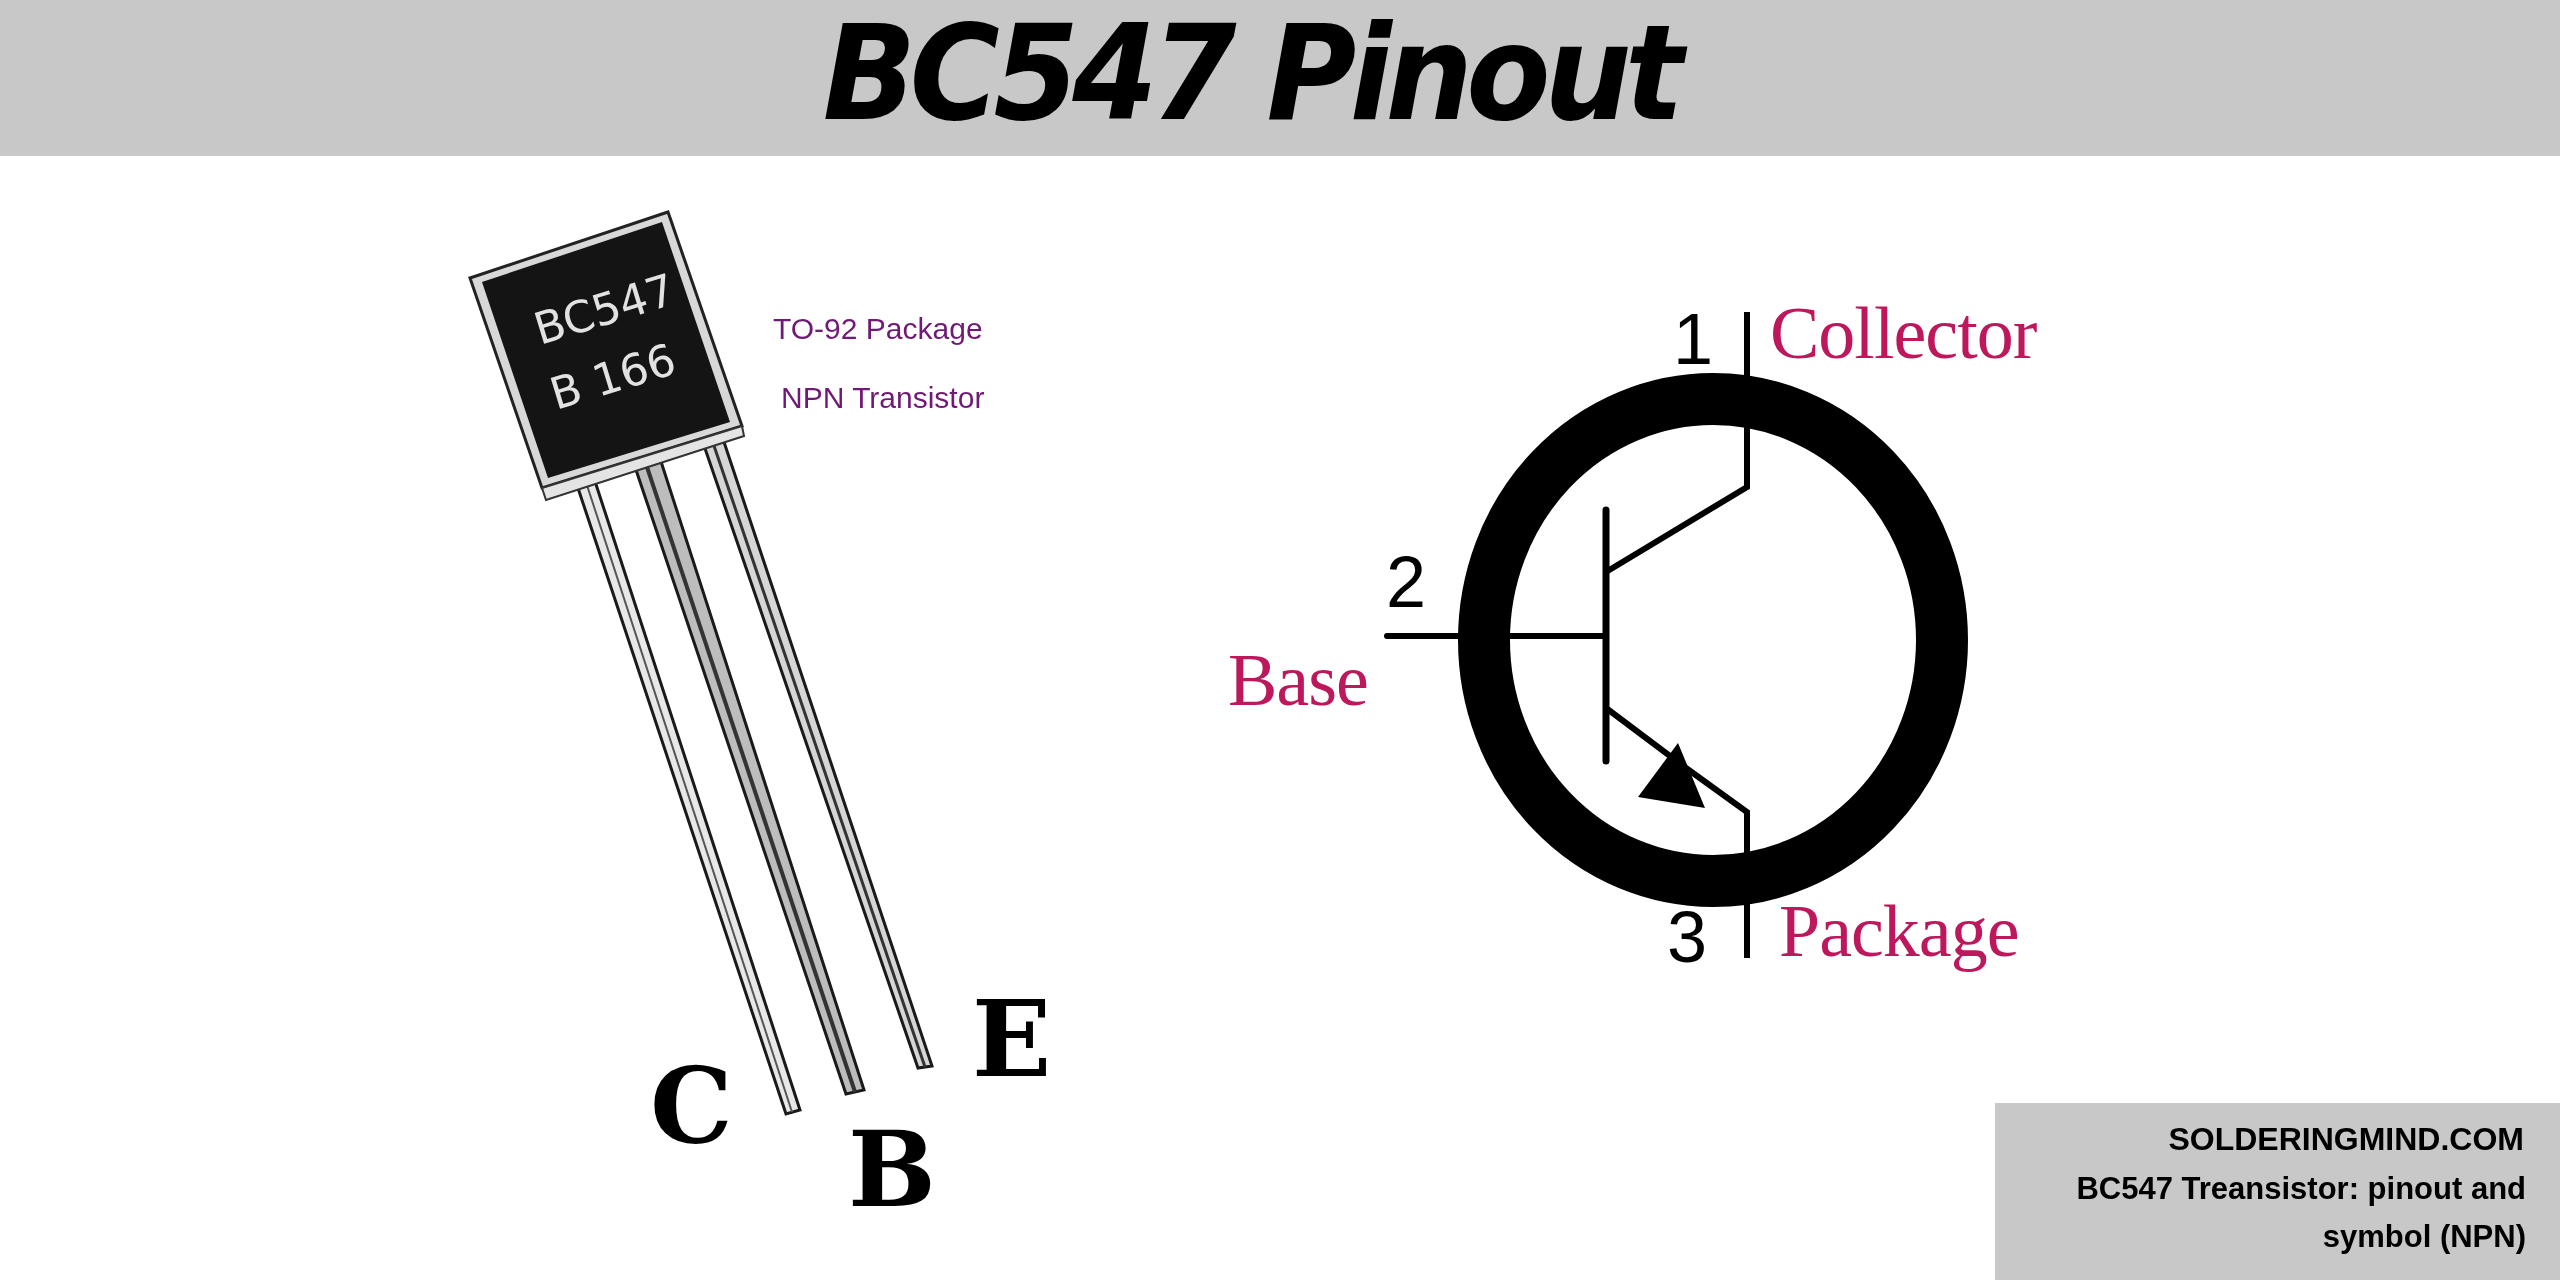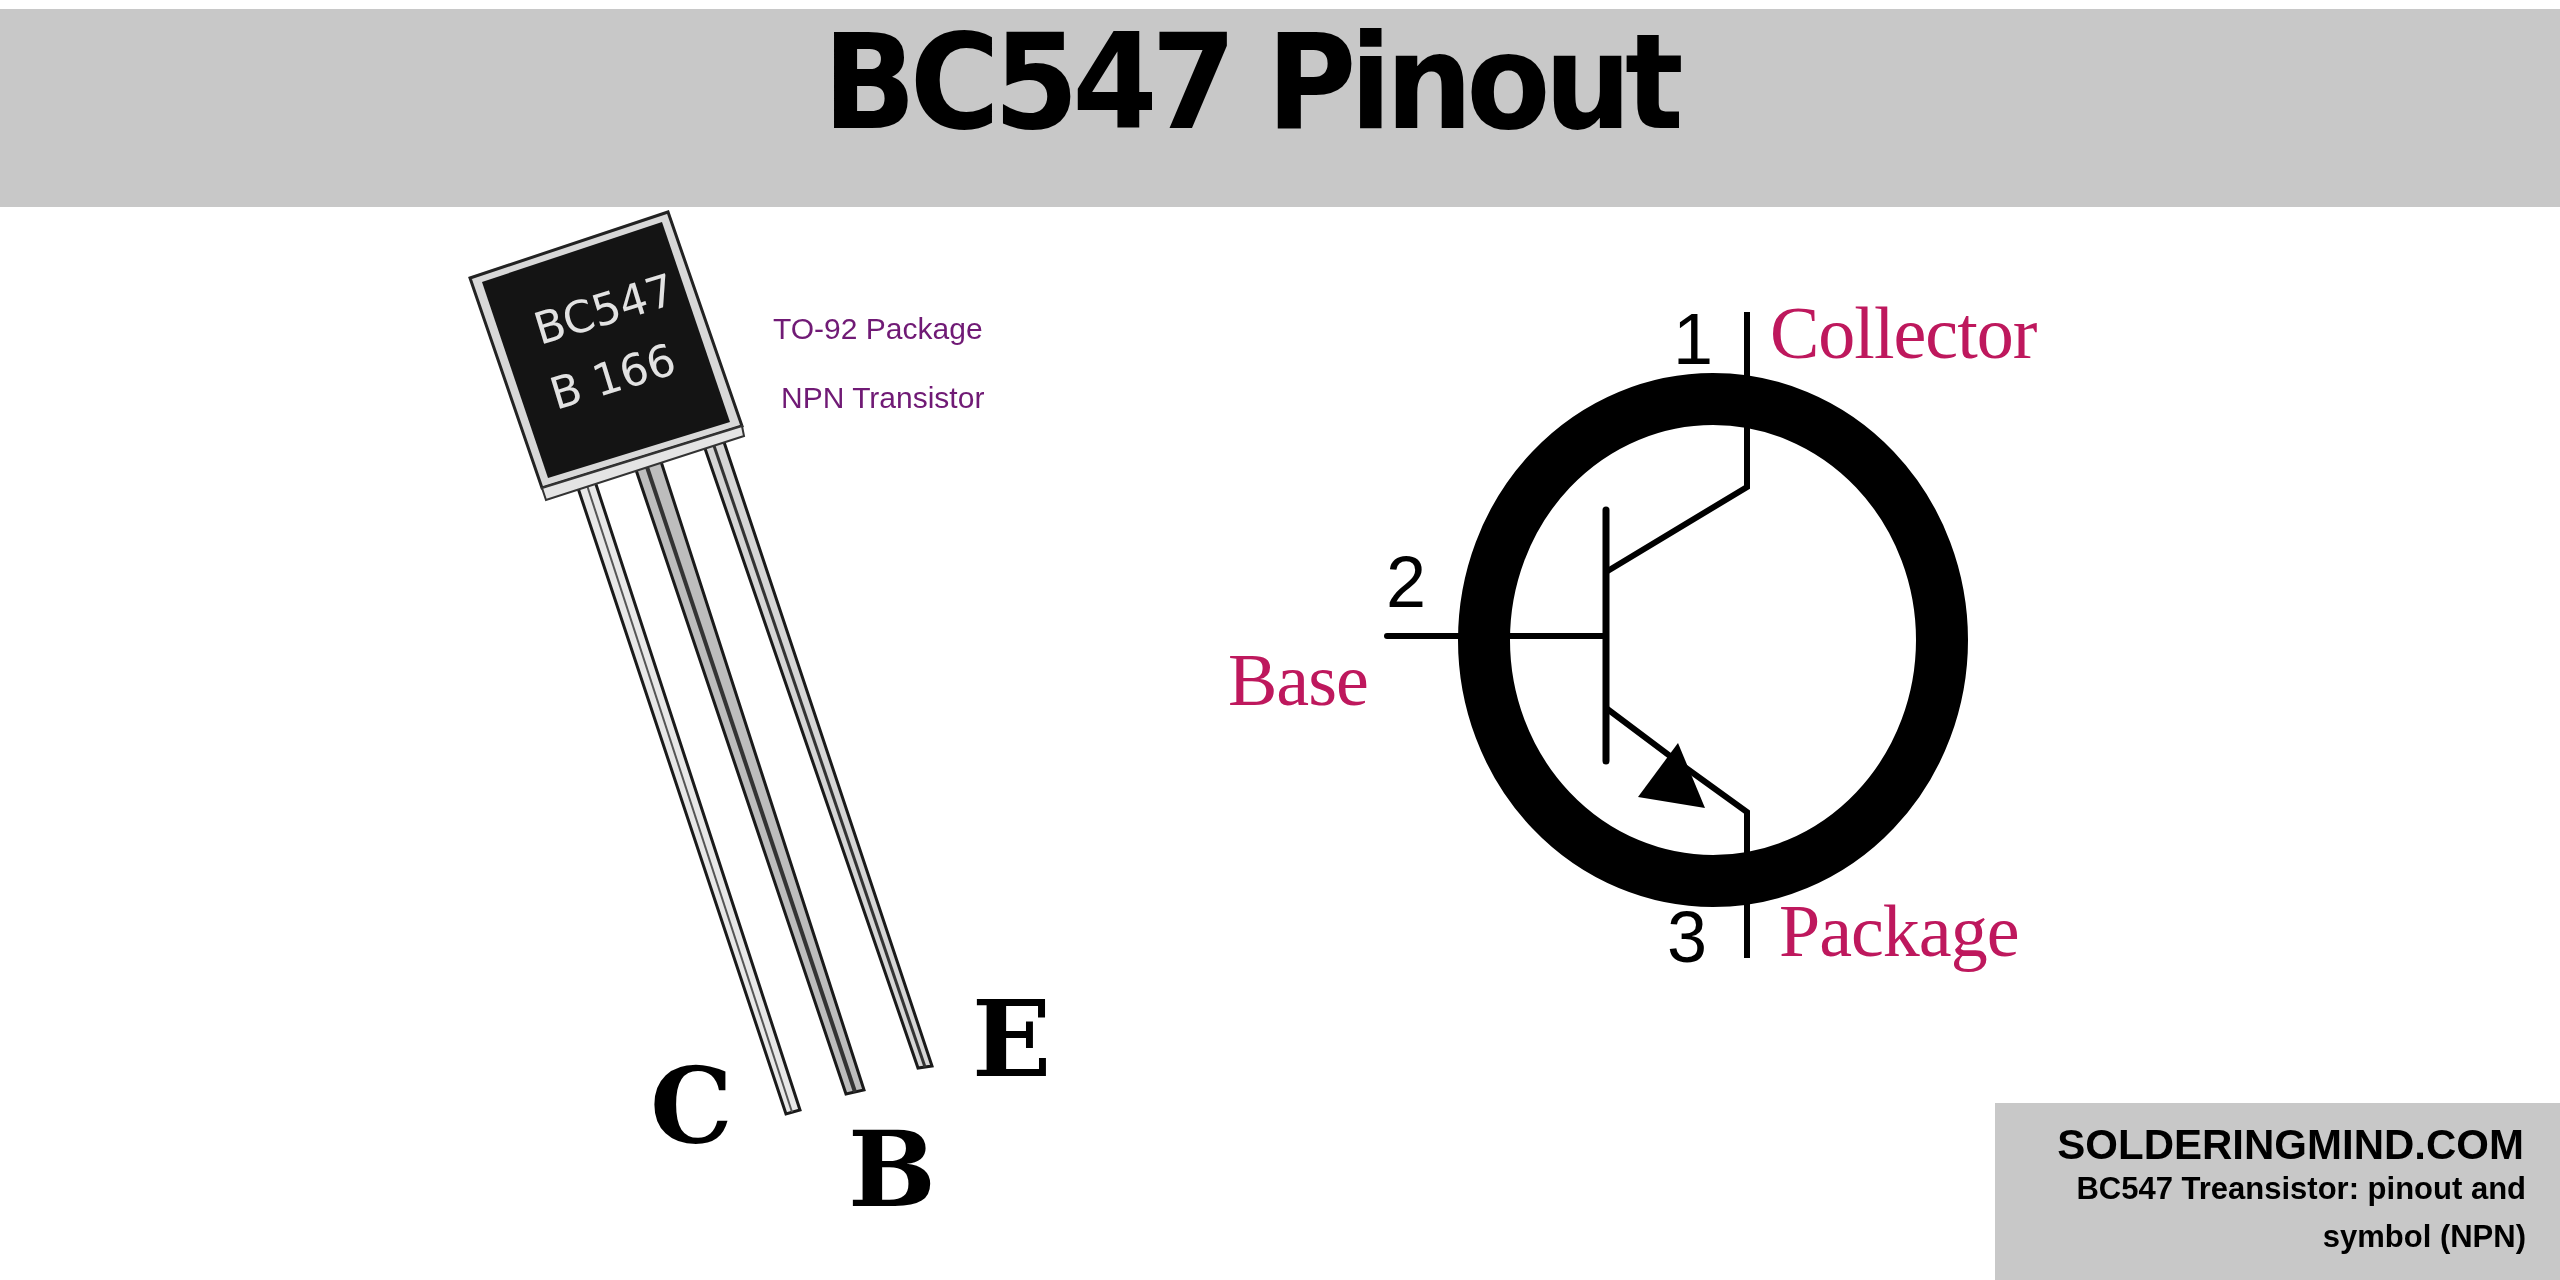--- a/index.html
+++ b/index.html
@@ -10,24 +10,25 @@
     body {
       width: 2560px;
       height: 1280px;
       position: relative;
       overflow: hidden;
       font-family: "Liberation Sans", sans-serif;
       color: #000;
     }
     .header {
       position: absolute;
-      left: 0; top: 9px;
+      left: 0; top: 0;
       width: 2560px;
-      height: 198px;
+      height: 156px;
       background: #c8c8c8;
+      font-style: italic;
     }
     .header-title {
       position: absolute;
       left: 0; top: 0;
       width: 2500px;
       height: 156px;
       line-height: 146px;
       text-align: center;
       font-family: "DejaVu Sans", sans-serif;
       font-weight: bold;
@@ -74,21 +75,21 @@
       width: 565px;
       height: 177px;
       background: #c8c8c8;
     }
     .credit-site {
       position: absolute;
       right: 36px;
       top: 18px;
       font-family: "Liberation Sans", sans-serif;
       font-weight: bold;
-      font-size: 42px;
+      font-size: 32px;
       white-space: nowrap;
       margin-left: 36px;
     }
     .credit-caption {
       position: absolute;
       right: 34px;
       top: 62px;
       width: 520px;
       text-align: right;
       font-family: "Liberation Sans", sans-serif;

